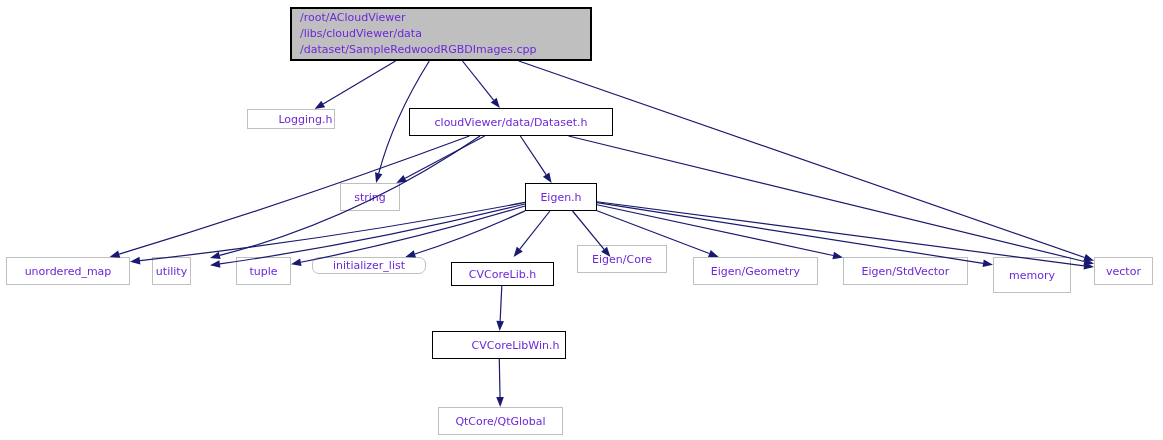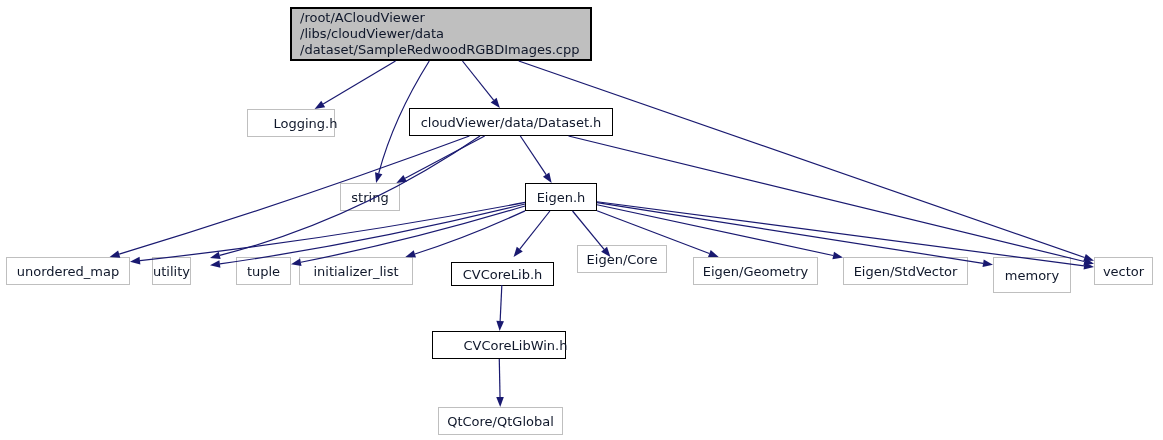--- a/index.html
+++ b/index.html
@@ -9,22 +9,22 @@
     height: 440px;
     background: #ffffff;
     font-family: "DejaVu Sans", "Liberation Sans", sans-serif;
     overflow: hidden;
   }
   .node {
     position: absolute;
     box-sizing: border-box;
     background: #ffffff;
     border: 1px solid #bfbfbf;
-    color: #0f172a;
-    font-size: 13px;
+    color: #6d28d9;
+    font-size: 11px;
     display: flex;
     align-items: center;
     justify-content: center;
     white-space: nowrap;
     z-index: 2;
   }
   .node.internal { border-color: #000000; }
   .node.current {
     background: #bfbfbf;
     border: 2px solid #000000;
@@ -47,21 +47,21 @@
 <body>
 
 <div class="canvas">
 
   <div class="node current" style="left:290px; top:7px; width:302px; height:54px;">
     <span>/root/ACloudViewer</span>
     <span>/libs/cloudViewer/data</span>
     <span>/dataset/SampleRedwoodRGBDImages.cpp</span>
   </div>
 
-  <div class="node" style="left:247px; top:109px; width:88px; height:28px;padding-left:29px;">
+  <div class="node" style="left:247px; top:109px; width:88px; height:20px;padding-left:29px;">
     <span>Logging.h</span>
   </div>
 
   <div class="node internal" style="left:409px; top:108px; width:204px; height:28px;">
     <span>cloudViewer/data/Dataset.h</span>
   </div>
 
   <div class="node" style="left:340px; top:183px; width:60px; height:28px;">
     <span>string</span>
   </div>
@@ -75,21 +75,21 @@
   </div>
 
   <div class="node" style="left:152px; top:257px; width:39px; height:28px;">
     <span>utility</span>
   </div>
 
   <div class="node" style="left:236px; top:257px; width:55px; height:28px;">
     <span>tuple</span>
   </div>
 
-  <div class="node" style="left:299px; top:257px; width:114px; height:28px;">
+  <div class="node" style="left:312px; top:257px; width:114px; height:17px;border-radius:7px;">
     <span>initializer_list</span>
   </div>
 
   <div class="node internal" style="left:451px; top:262px; width:103px; height:24px;">
     <span>CVCoreLib.h</span>
   </div>
 
   <div class="node" style="left:577px; top:245px; width:90px; height:28px;">
     <span>Eigen/Core</span>
   </div>

